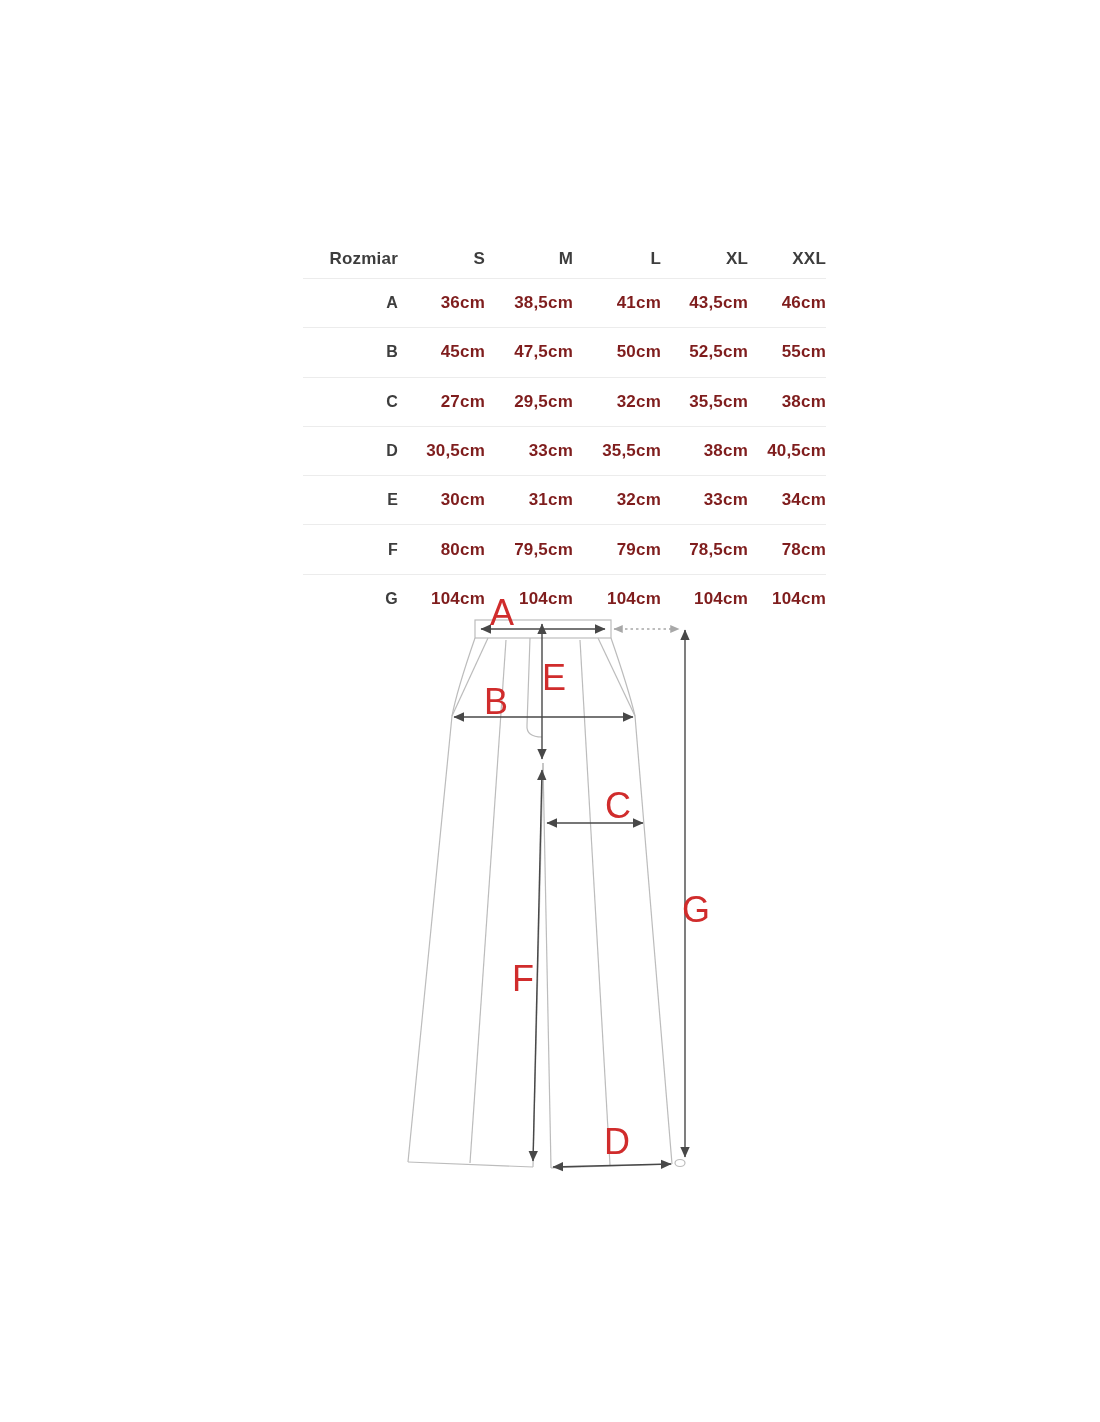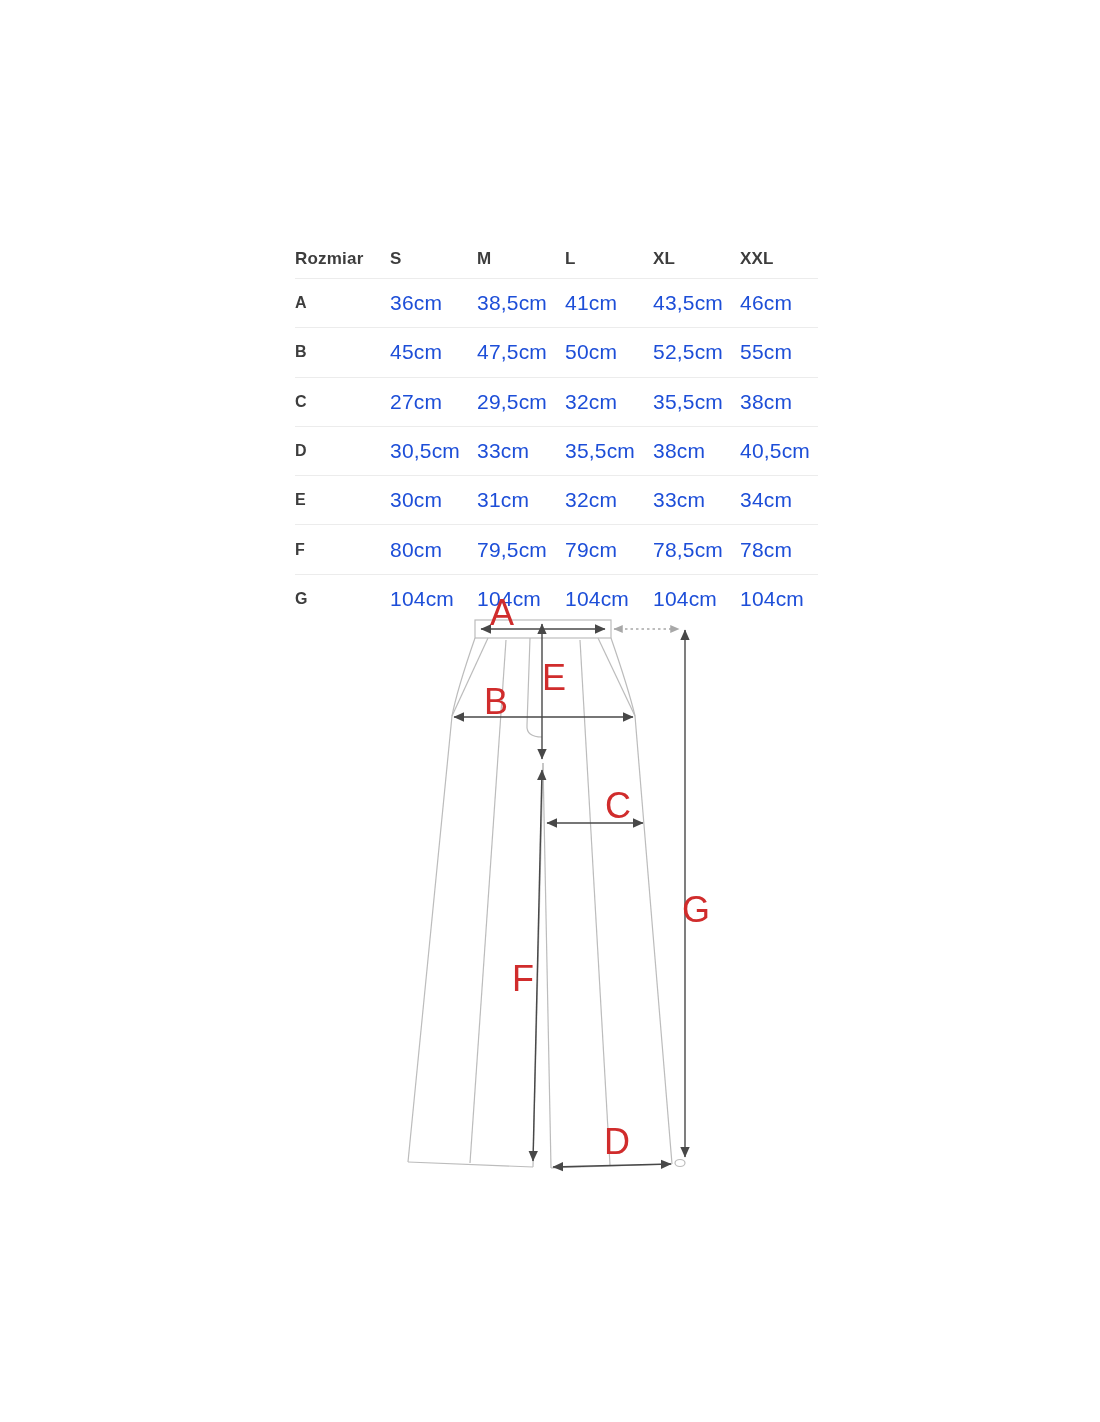--- a/index.html
+++ b/index.html
@@ -6,38 +6,39 @@
   #canvas{
     position:relative;
     width:1100px;height:1422px;
     background:#ffffff;
     font-family:"Liberation Sans", sans-serif;
     overflow:hidden;
   }
   
   .size-table{
     position:absolute;
-    left:295px;top:239px;
+    left:303px;top:239px;
     width:523px;
+    text-align:right;
   }
   .t-row{
     display:grid;
     grid-template-columns:95px 87px 88px 88px 87px 78px;
     align-items:center;
   }
   .t-row.head{height:39px;}
   .t-row.body{height:48.3px;border-top:1px solid #ececec;}
   .h-cell{
     font-size:17px;font-weight:700;color:#3d3d3d;letter-spacing:.2px;
   }
   .l-cell{
     font-size:16px;font-weight:700;color:#3d3d3d;letter-spacing:.2px;
   }
   .v-cell{
-    font-size:21px;font-weight:400;color:#1d4ed8;letter-spacing:.2px;
+    font-size:17px;font-weight:700;color:#7f1d1d;letter-spacing:.2px;
   }
   
   .diagram-svg{position:absolute;left:0;top:0;}
   .dim-label{
     font-family:"Liberation Sans", sans-serif;
     font-size:36px;
     font-weight:400;
   }
 </style>
 </head>

